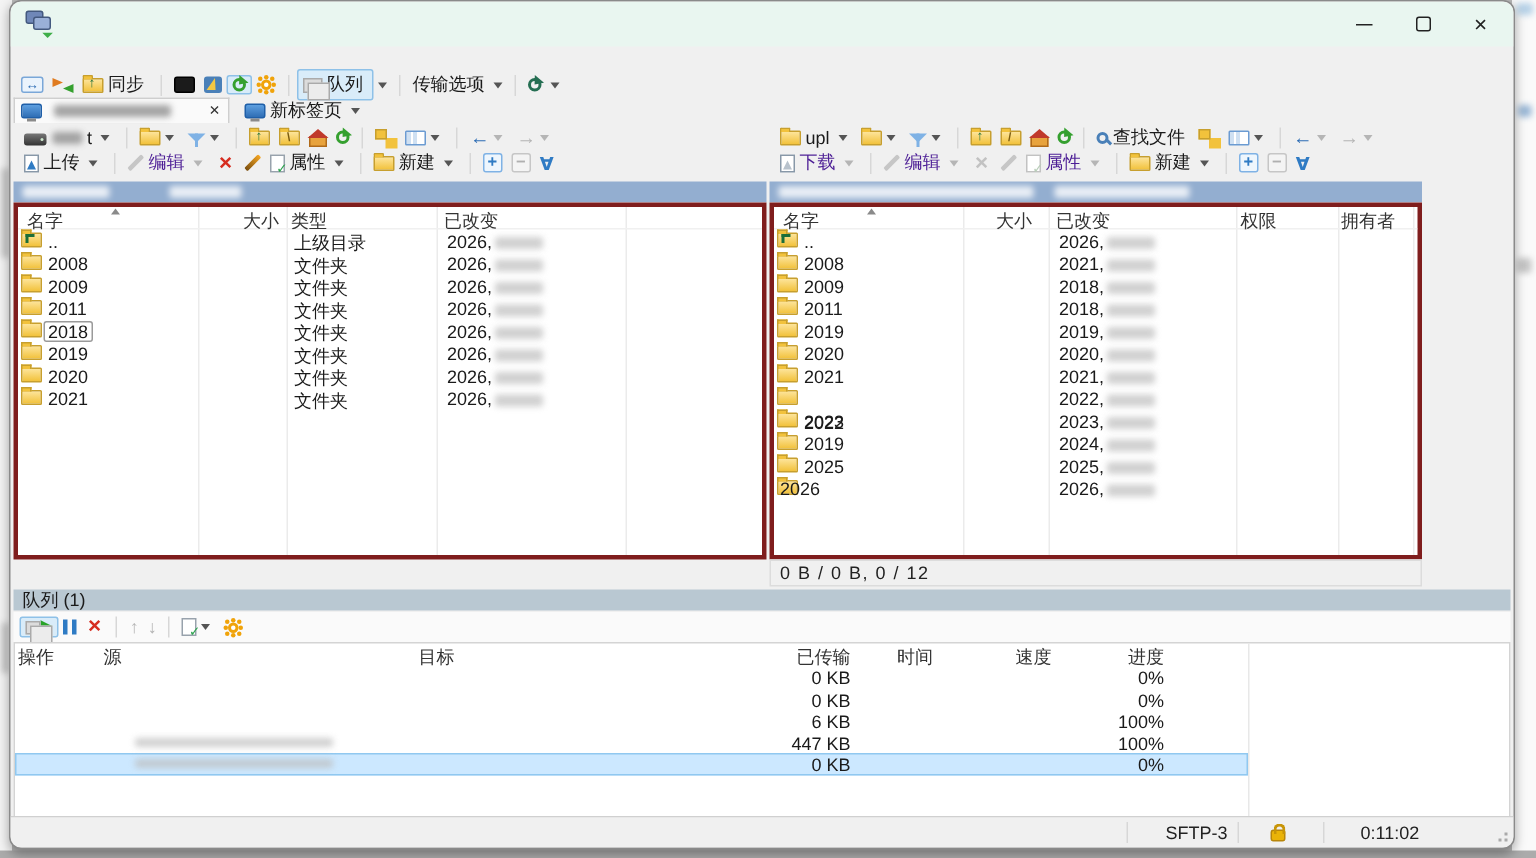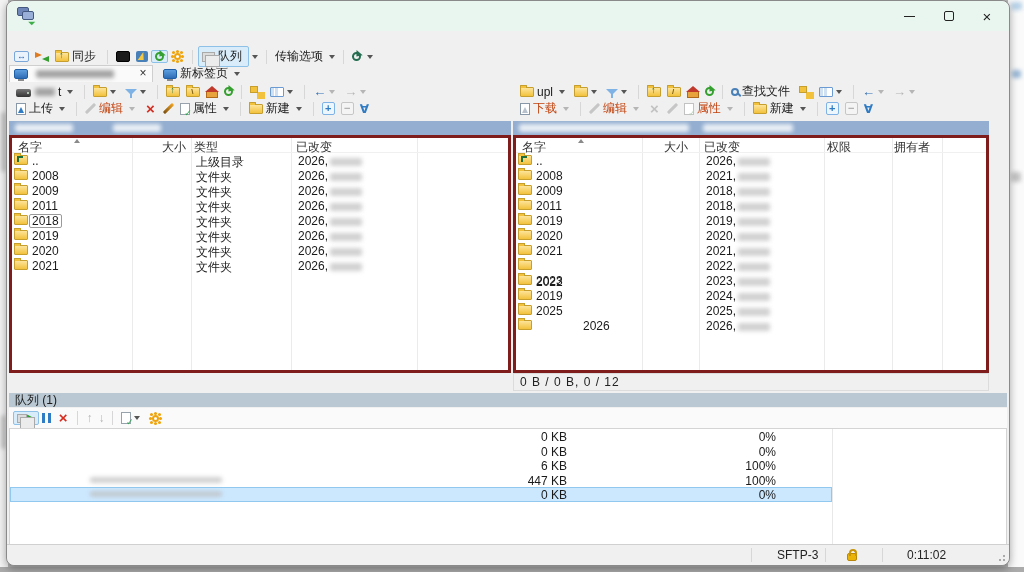--- a/index.html
+++ b/index.html
@@ -31,21 +31,21 @@
   .menu-item { padding:1px 7px; color:#111; }
 
   
   .tbrow { position:absolute; display:flex; align-items:center; }
   .vsep { width:1px; height:14px; background:#d7d7d7; margin:0 5px; flex:none; }
   .cr { width:0; height:0; border-left:3px solid transparent; border-right:3px solid transparent; border-top:4px solid #555; margin:0 3px; flex:none; }
   .cr.dis { border-top-color:#b5b5b5; }
   .tbtn { display:flex; align-items:center; padding:1px 3px; border-radius:2px; flex:none; }
   .tbtn.toggled { background:#d9ecf9; border:1px solid #8ec1e8; }
   .lbl { margin:0 3px; white-space:nowrap; }
-  .lbl.dis { color:#c2410c; }
+  .lbl.dis { color:#4c1d95; }
 
   
   .ic { position:relative; display:inline-block; flex:none; vertical-align:middle; }
   .fold { width:14px; height:10px; background:linear-gradient(#fde49a,#f2c23c); border:1px solid #c79f2e; border-radius:1px; }
   .fold::before { content:""; position:absolute; top:-3px; left:-1px; width:5px; height:2px; background:#f2c23c; border:1px solid #c79f2e; border-bottom:none; border-radius:1px 1px 0 0; }
   .ic-parent::after { content:""; position:absolute; left:2px; top:0; width:4px; height:4px; border-left:2px solid #1d6e38; border-top:2px solid #1d6e38; }
   .ovl { position:absolute; font-size:8px; font-weight:bold; color:#7a5b10; left:4px; top:-1px; }
   .upmark::after { content:"\2191"; position:absolute; left:3px; top:-3px; font-size:9px; font-weight:bold; color:#1d6e38; }
   .house { width:12px; height:7px; background:#e8a33d; border:1px solid #b06a1a; margin-top:5px; }
   .house::before { content:""; position:absolute; left:-2px; top:-6px; width:0; height:0; border-left:7px solid transparent; border-right:7px solid transparent; border-bottom:6px solid #c0392b; }
@@ -112,21 +112,21 @@
 
   
   .tabbar { position:absolute; left:0; top:64px; right:0; height:17px; }
   .tab-active { position:absolute; left:2px; top:0; width:144px; height:17px; background:#fafafa; border:1px solid #cfcfcf; border-bottom:none; display:flex; align-items:center; padding:0 4px; }
   .tab-close { position:absolute; left:128px; top:1px; width:16px; height:15px; text-align:center; font-size:12px; color:#333; line-height:15px; }
   .tab-new { position:absolute; left:152px; top:0; height:17px; display:flex; align-items:center; padding:0 4px; }
 
   
   .pane { position:absolute; top:82px; height:308px; }
   .pane-l { left:2px; width:502px; }
-  .pane-r { left:506px; width:476px; }
+  .pane-r { left:506px; width:435px; }
   .ptb { position:relative; height:17px; display:flex; align-items:center; padding-left:4px; }
   .pathbar { position:absolute; left:0; top:38px; right:0; height:14px; background:#93aed0; display:flex; align-items:center; padding-left:6px; }
   .flist { position:absolute; left:0; top:52px; right:0; bottom:18px; background:#fff; border:3px solid #7f1d1d; overflow:hidden; }
   .colline { position:absolute; top:0; bottom:0; width:1px; background:#ebebeb; }
   .fhead { position:relative; height:15px; border-bottom:1px solid #f0f0f0; color:#333; }
   .fhead span { position:absolute; top:1px; }
   .sortup { position:absolute; width:0; height:0; border-left:3px solid transparent; border-right:3px solid transparent; border-bottom:4px solid #8a8a8a; top:-1px; }
   .frow { position:relative; height:15px; }
   .frow .cell { position:absolute; top:1px; white-space:nowrap; }
   .fic { position:absolute; top:2px; }
@@ -572,21 +572,21 @@
             <span class="cell" style="left:17px;"><span class="namewrap">2019</span></span>
             <span class="cell" style="left:190px;"><span>2024,</span><span class="blur gray dblur"></span></span>
           </div>
           <div class="frow">
             <span class="fic ic-folder" style="left:2px;"></span>
             <span class="cell" style="left:17px;"><span class="namewrap">2025</span></span>
             <span class="cell" style="left:190px;"><span>2025,</span><span class="blur gray dblur"></span></span>
           </div>
           <div class="frow">
             <span class="fic ic-folder" style="left:2px;"></span>
-            <span class="cell" style="left:24px;padding-left:40px;"><span class="namewrap">2026</span></span>
+            <span class="cell" style="left:1px;"><span class="namewrap">2026</span></span>
             <span class="cell" style="left:190px;"><span>2026,</span><span class="blur gray dblur"></span></span>
           </div>
         </div>
     </div>
     <div class="pstatus">0 B / 0 B,  0 / 12</div>
   </div>
 
   <div class="qtitle">队列 (1)</div>
   <div class="qtb">
     <span class="tbtn toggled">
@@ -612,20 +612,29 @@
           <span class="chk">✓</span>
         </span>
         <span class="cr"></span>
       </span>
     <span class="tbtn">
         <span class="ic gear"></span>
       </span>
   </div>
   <div class="qlist">
     <span class="qvline"></span>
+    <div class="qhead">
+      <span style="left:2px;">操作</span>
+      <span style="left:59px;">源</span>
+      <span style="left:269px;">目标</span>
+      <span style="left:510px;width:47px;text-align:right;display:inline-block;">已传输</span>
+      <span style="left:560px;width:52px;text-align:right;display:inline-block;">时间</span>
+      <span style="left:615px;width:76px;text-align:right;display:inline-block;">速度</span>
+      <span style="left:700px;width:66px;text-align:right;display:inline-block;">进度</span>
+    </div>
     <div>
 
         <div class="qrow">
           <span class="qc q-op"></span>
 
           <span class="qc q-tr">0 KB</span>
           <span class="qc q-tm"></span>
           <span class="qc q-sp"></span>
           <span class="qc q-pg">0%</span>
         </div>

